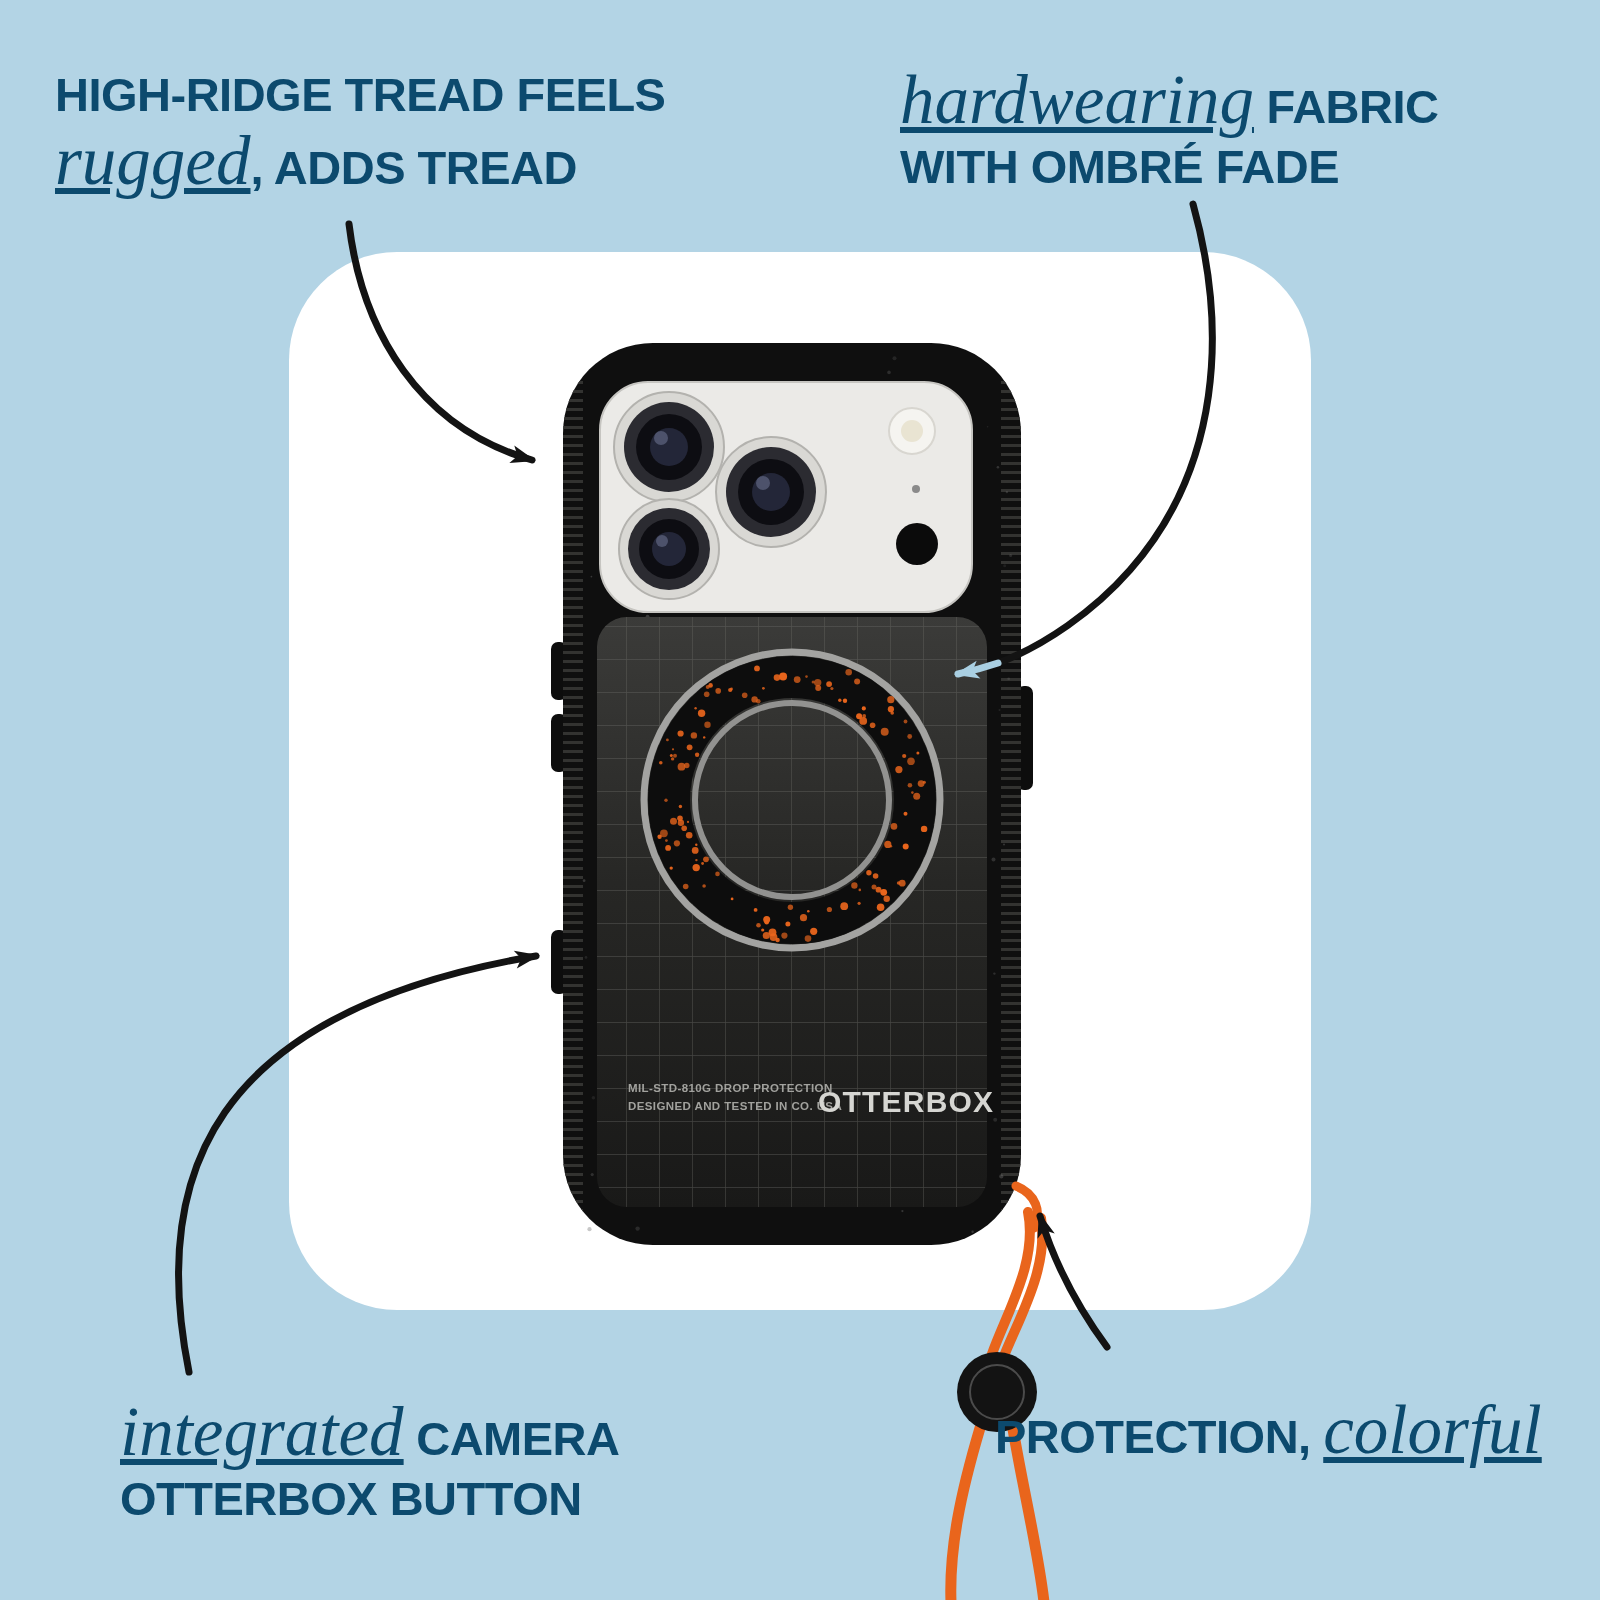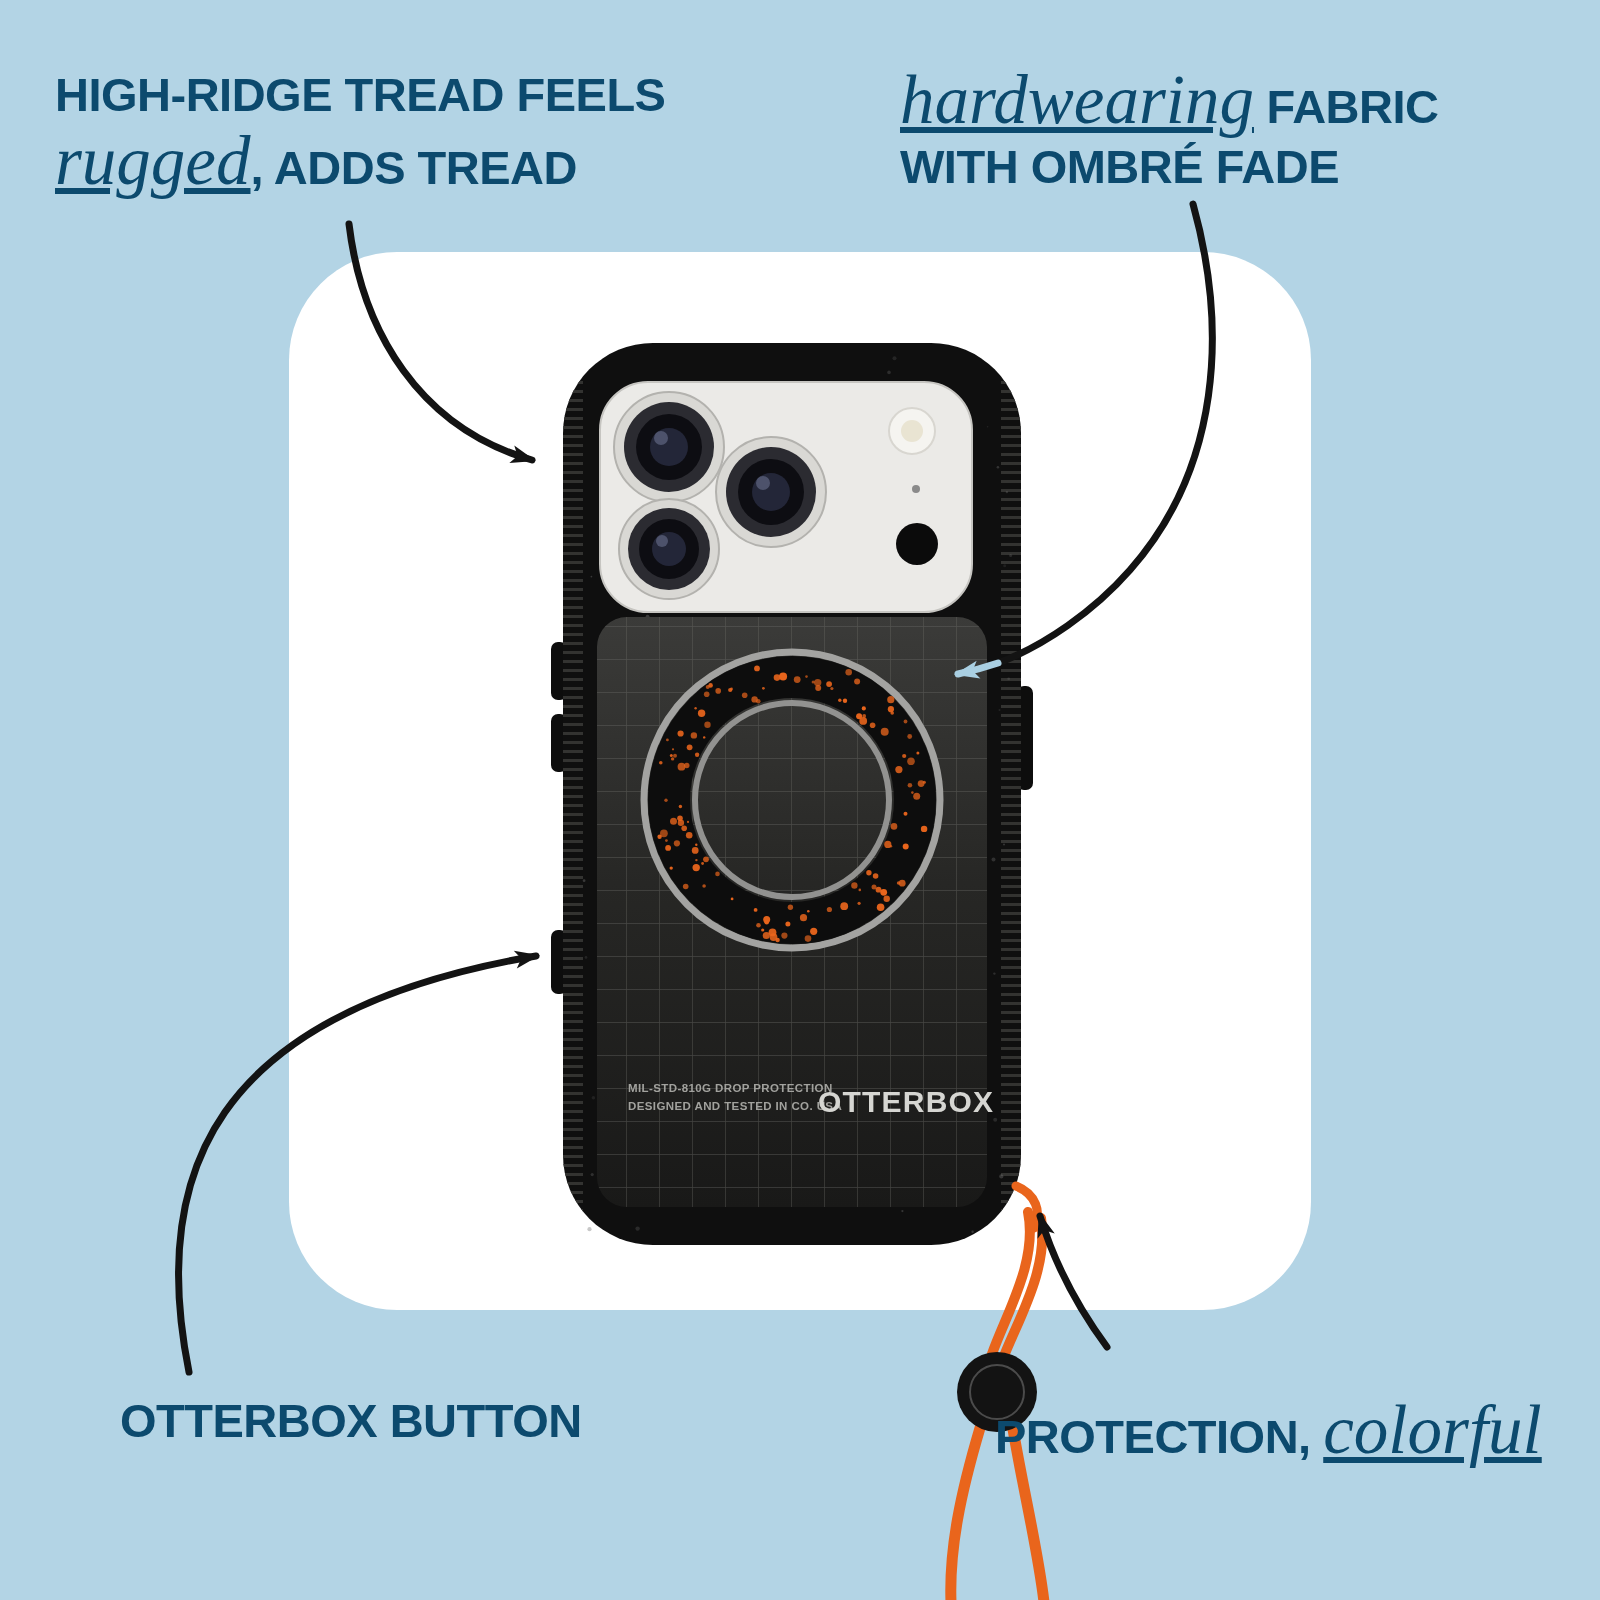--- a/index.html
+++ b/index.html
@@ -373,20 +373,23 @@
     <div class="line">
       <span class="ital">hardwearing</span><span class="sans"> FABRIC</span>
     </div>
     <div class="line">
       <span class="sans">WITH OMBRÉ FADE</span>
     </div>
   </div>
 
   <div class="callout" style="left:120px;top:1396px;width:500px">
     <div class="line">
+      <span class="ital">integrated</span><span class="sans"> CAMERA</span>
+    </div>
+    <div class="line">
       <span class="sans">OTTERBOX BUTTON</span>
     </div>
   </div>
 
   <div class="callout" style="left:995px;top:1394px;width:480px">
     <div class="line">
       <span class="sans">PROTECTION, </span><span class="ital">colorful</span>
     </div>
   </div>
 

